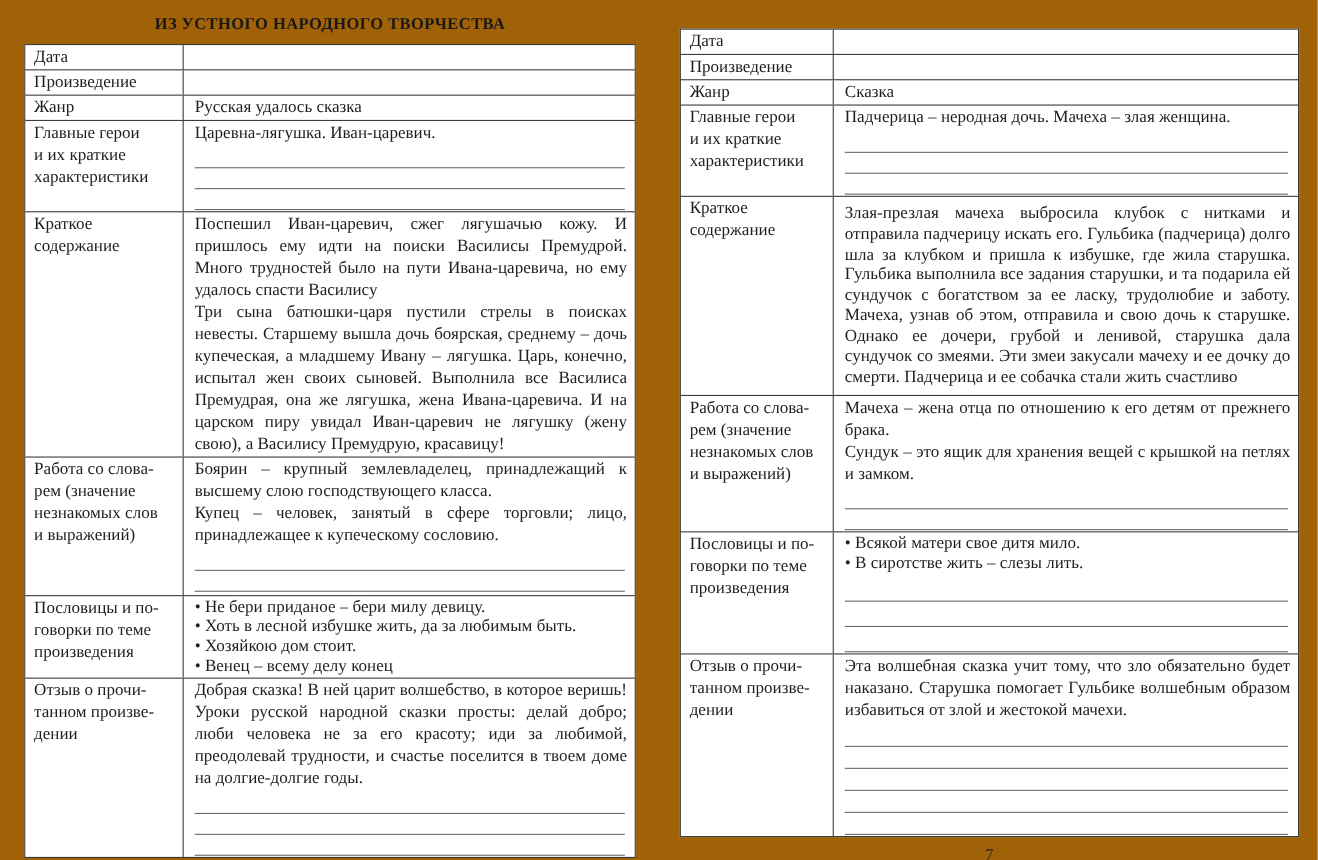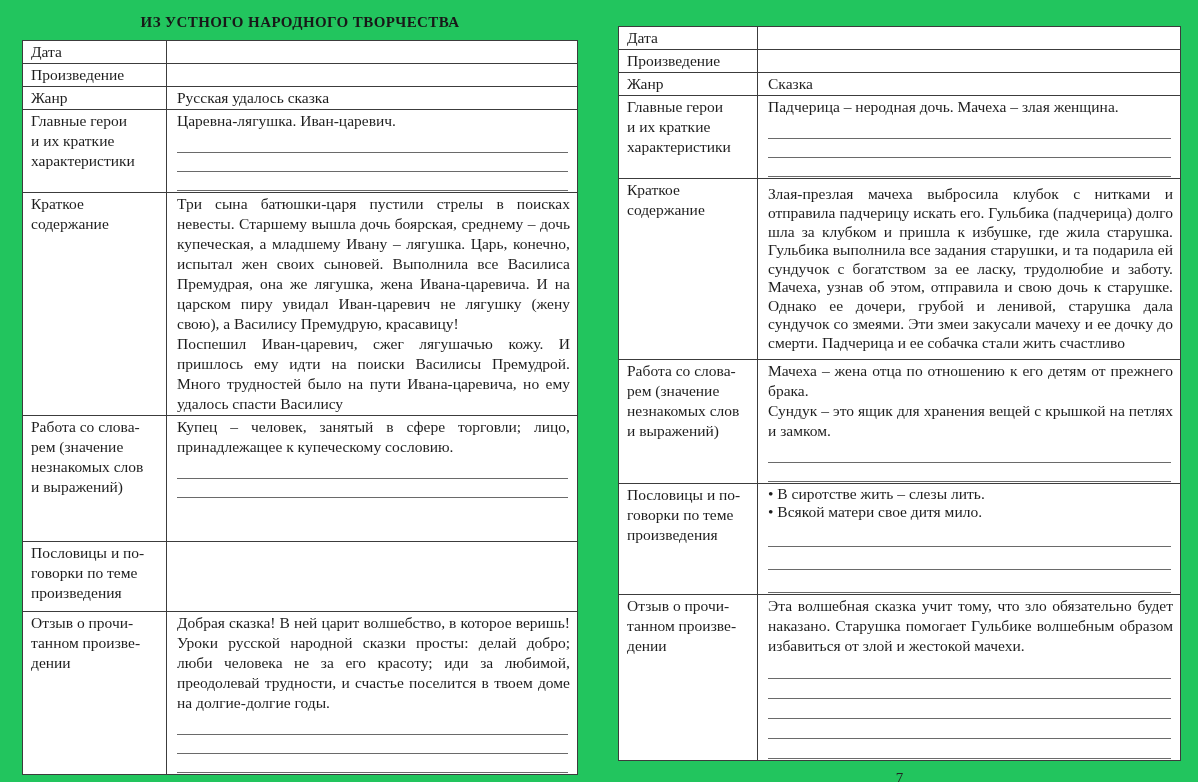--- a/index.html
+++ b/index.html
@@ -6,21 +6,21 @@
     margin: 0;
     padding: 0;
     background: #ffffff;
     font-family: "Liberation Serif", "DejaVu Serif", serif;
     color: #1e1e1e;
   }
   .sheet {
     position: relative;
     width: 1198px;
     height: 782px;
-    background: #22c55e;
+    background: #a16207;
     overflow: hidden;
   }
   .page { position: absolute; }
   .page-left  { left: 22px;  top: 14px; width: 556px; }
   .page-right { left: 618px; top: 26px; width: 563px; }
 
   .doc-title {
     font-weight: bold;
     text-align: center;
     font-size: 15px;
@@ -108,41 +108,48 @@
               <div class="blank-line" style="height: 18px;"></div>
               <div class="blank-line" style="height: 18px;"></div>
               <div class="blank-line" style="height: 18px;"></div>
             </div>
           </div>
         </div>
         <div class="trow" style="min-height: 191px;">
           <div class="cell label" style="width: 144px;">Краткое
 содержание</div>
           <div class="cell value">
+            <p class="para justify">Поспешил Иван-царевич, сжег лягушачью кожу. И пришлось ему идти на поиски Василисы Премудрой. Много трудностей было на пути Ивана-царевича, но ему удалось спасти Василису</p>
             <p class="para justify">Три сына батюшки-царя пустили стрелы в поисках невесты. Старшему вышла дочь боярская, среднему – дочь купеческая, а младшему Ивану – лягушка. Царь, конечно, испытал жен своих сыновей. Выполнила все Василиса Премудрая, она же лягушка, жена Ивана-царевича. И на царском пиру увидал Иван-царевич не лягушку (жену свою), а Василису Премудрую, красавицу!</p>
-            <p class="para justify">Поспешил Иван-царевич, сжег лягушачью кожу. И пришлось ему идти на поиски Василисы Премудрой. Много трудностей было на пути Ивана-царевича, но ему удалось спасти Василису</p>
           </div>
         </div>
         <div class="trow" style="min-height: 126px;">
           <div class="cell label" style="width: 144px;">Работа со слова-
 рем (значение
 незнакомых слов
 и выражений)</div>
           <div class="cell value">
+            <p class="para justify">Боярин – крупный землевладелец, принадлежащий к высшему слою господствующего класса.</p>
             <p class="para justify">Купец – человек, занятый в сфере торговли; лицо, принадлежащее к купеческому сословию.</p>
             <div class="blanks">
               <div class="blank-line" style="height: 18px;"></div>
               <div class="blank-line" style="height: 18px;"></div>
             </div>
           </div>
         </div>
         <div class="trow" style="min-height: 70px;">
           <div class="cell label" style="width: 144px;">Пословицы и по-
 говорки по теме
 произведения</div>
+          <div class="cell value">
+            <div class="bullet-line">• Не бери приданое – бери милу девицу.</div>
+            <div class="bullet-line">• Хоть в лесной избушке жить, да за любимым быть.</div>
+            <div class="bullet-line">• Хозяйкою дом стоит.</div>
+            <div class="bullet-line">• Венец – всему делу конец</div>
+          </div>
         </div>
         <div class="trow" style="min-height: 157px;">
           <div class="cell label" style="width: 144px;">Отзыв о прочи-
 танном произве-
 дении</div>
           <div class="cell value">
             <p class="para justify">Добрая сказка! В ней царит волшебство, в которое веришь! Уроки русской народной сказки просты: делай добро; люби человека не за его красоту; иди за любимой, преодолевай трудности, и счастье поселится в твоем доме на долгие-долгие годы.</p>
             <div class="blanks">
               <div class="blank-line" style="height: 18px;"></div>
               <div class="blank-line" style="height: 18px;"></div>
@@ -200,22 +207,22 @@
               <div class="blank-line" style="height: 18px;"></div>
               <div class="blank-line" style="height: 18px;"></div>
             </div>
           </div>
         </div>
         <div class="trow" style="min-height: 104px;">
           <div class="cell label" style="width: 139px;">Пословицы и по-
 говорки по теме
 произведения</div>
           <div class="cell value">
+            <div class="bullet-line">• Всякой матери свое дитя мило.</div>
             <div class="bullet-line">• В сиротстве жить – слезы лить.</div>
-            <div class="bullet-line">• Всякой матери свое дитя мило.</div>
             <div class="blanks">
               <div class="blank-line" style="height: 22px;"></div>
               <div class="blank-line" style="height: 22px;"></div>
               <div class="blank-line" style="height: 22px;"></div>
             </div>
           </div>
         </div>
         <div class="trow" style="min-height: 164px;">
           <div class="cell label" style="width: 139px;">Отзыв о прочи-
 танном произве-

